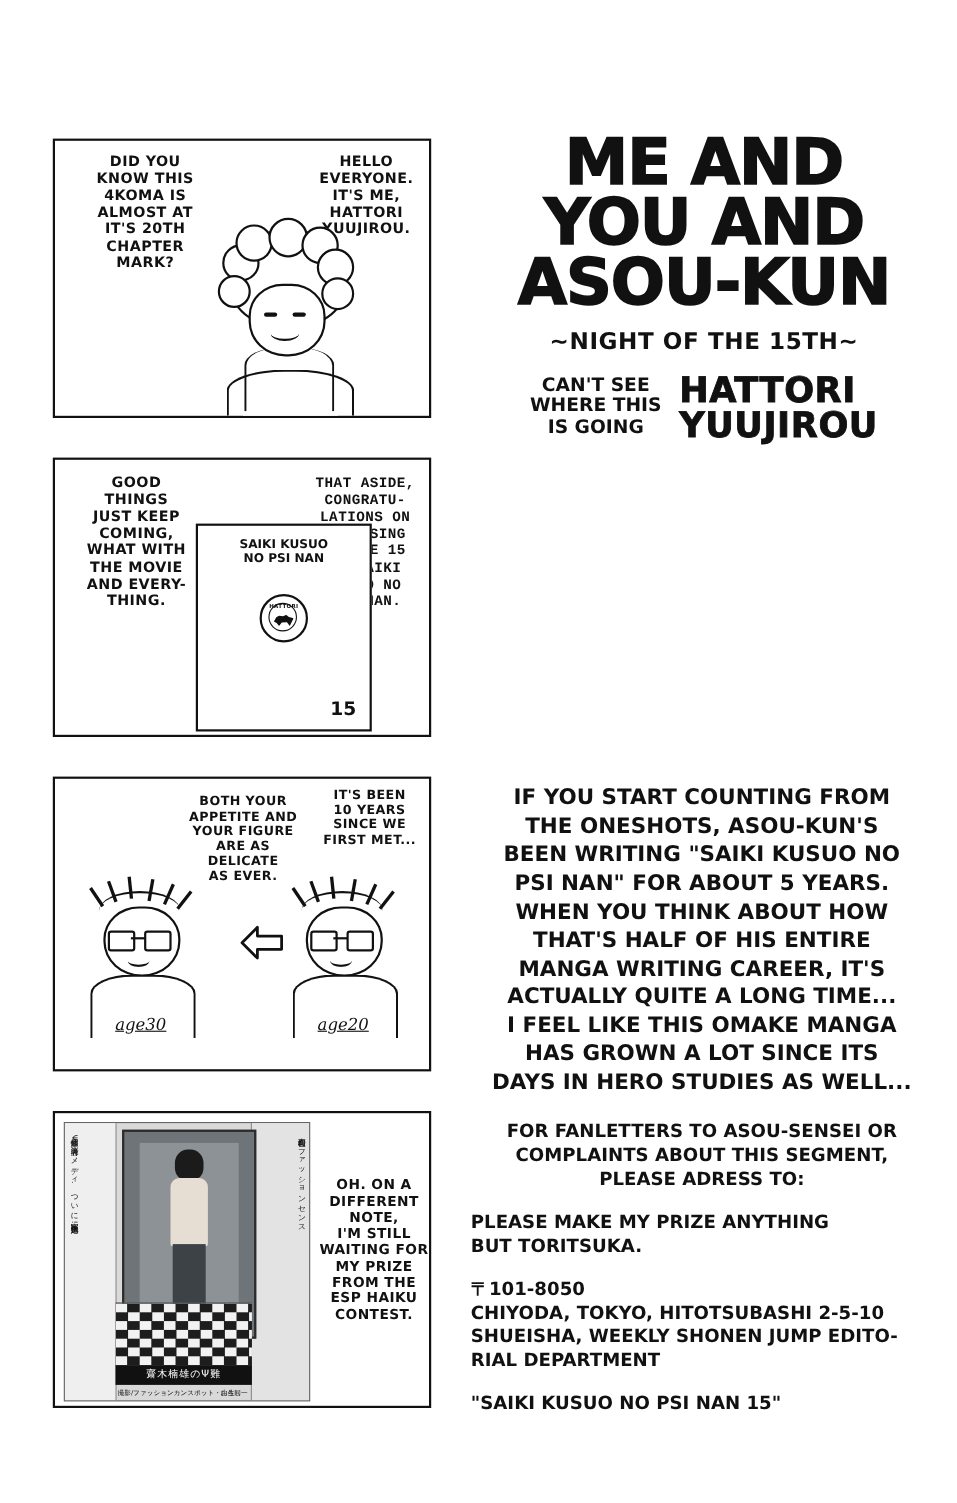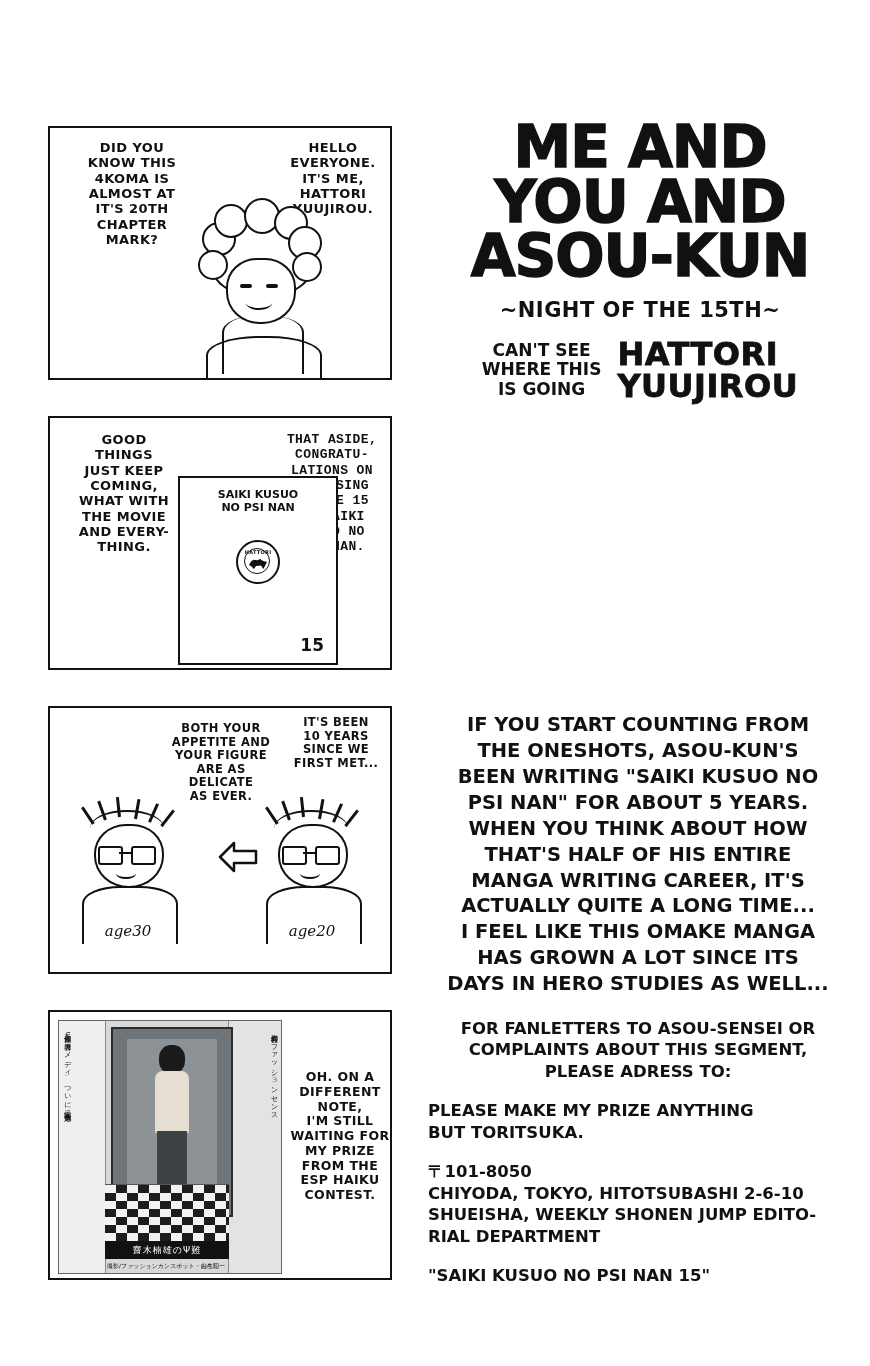--- a/index.html
+++ b/index.html
@@ -158,21 +158,21 @@
     border-bottom: 2.5px solid #111; border-radius: 0 0 50% 50%;
   }
   .kid .torso {
     position: absolute; left: 6px; top: 84px; width: 92px; height: 56px;
     border: 2.5px solid #111; border-bottom: none;
     border-radius: 40% 40% 0 0 / 30% 30% 0 0; background: #fff;
   }
   .age-label {
     position: absolute; bottom: 2px; left: 0; width: 100%;
     text-align: center; font-family: "DejaVu Serif", serif;
-    font-size: 15px; font-style: italic; color: #111;
+    font-size: 15px; font-style: italic; color: #111; text-decoration: underline;
   }
   .arrow-left {
     position: absolute; left: 168px; top: 132px; width: 0; height: 0;
   }
   .arrow-left svg { display:block; }
 
   
   #panel4 { left: 48px; top: 1010px; width: 344px; height: 270px; }
   #p4-text { left: 240px; top: 58px; width: 100px; font-size: 12.5px; text-align: center; }
   .photo {
@@ -459,19 +459,19 @@
 HAS GROWN A LOT SINCE ITS
 DAYS IN HERO STUDIES AS WELL...</div>
 
   <div id="footer-block">
     <div id="footer-intro">FOR FANLETTERS TO ASOU-SENSEI OR
 COMPLAINTS ABOUT THIS SEGMENT,
 PLEASE ADRESS TO:</div>
     <div class="footer-para">PLEASE MAKE MY PRIZE ANYTHING
 BUT TORITSUKA.</div>
     <div class="footer-para">〒101-8050
-CHIYODA, TOKYO, HITOTSUBASHI 2-6-10
+CHIYODA, TOKYO, HITOTSUBASHI 2-5-10
 SHUEISHA, WEEKLY SHONEN JUMP EDITO-
 RIAL DEPARTMENT</div>
     <div class="footer-para">"SAIKI KUSUO NO PSI NAN 15"</div>
   </div>
 
 </div>
 
 </body></html>

